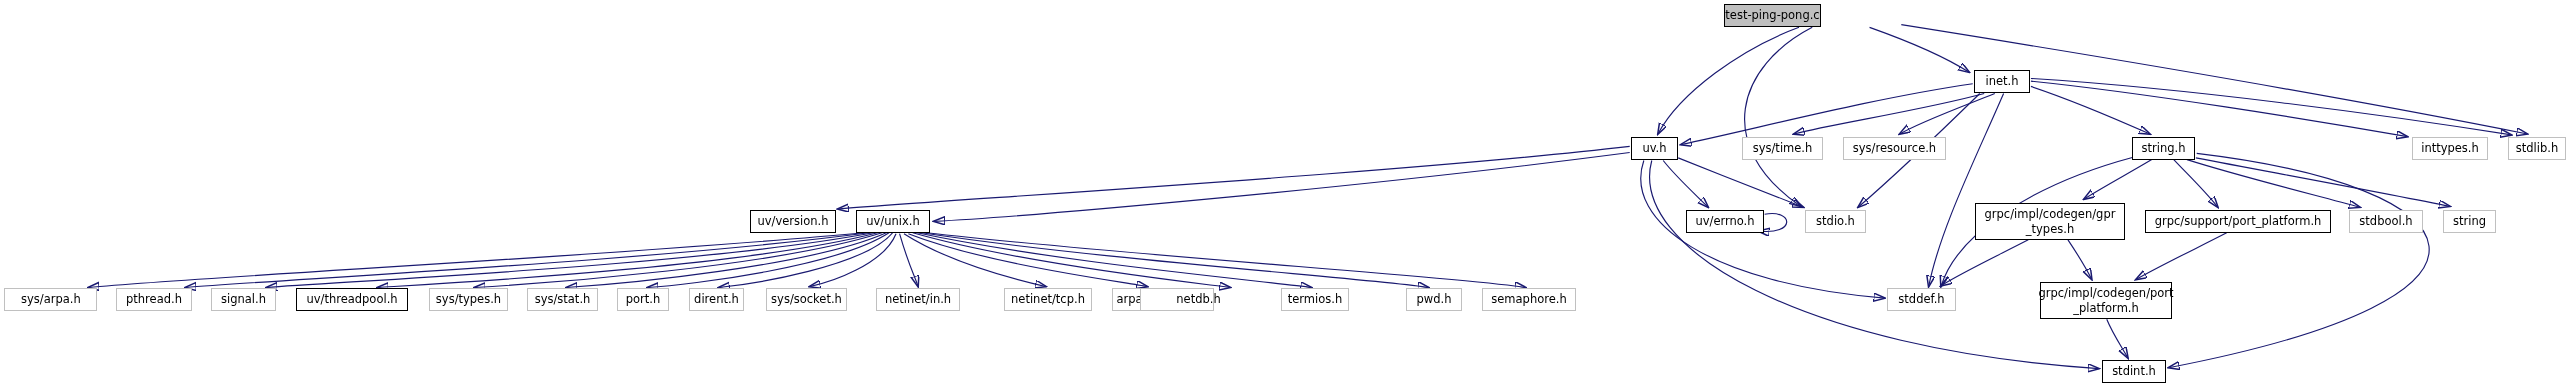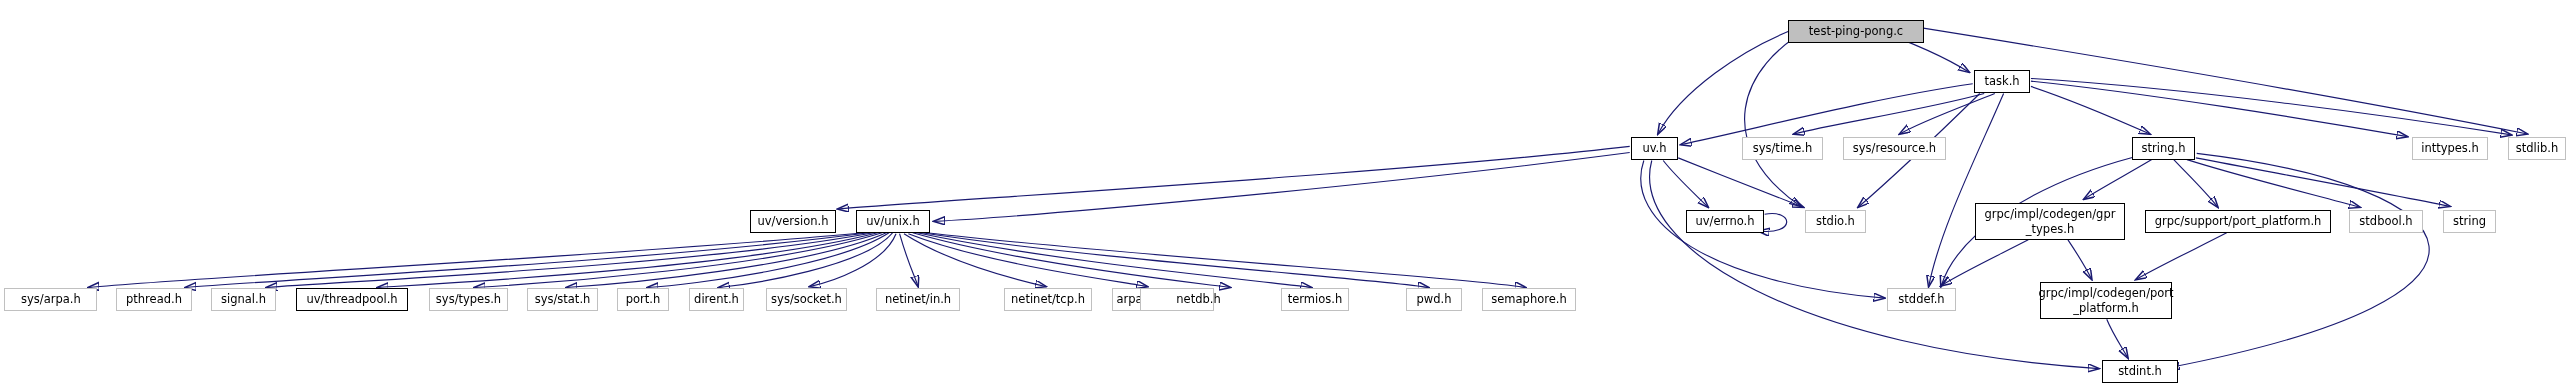--- a/index.html
+++ b/index.html
@@ -67,41 +67,41 @@
     <path marker-end="url(#arrow)" d="M2465,181 C2480,197 2500,216 2515,235"></path>
     <path marker-end="url(#arrow)" d="M2480,181 C2540,200 2625,221 2676,235"></path>
     <path marker-end="url(#arrow)" d="M2490,179 C2590,198 2715,221 2778,234"></path>
     <path marker-end="url(#arrow)" d="M2491,174 C2810,212 2885,335 2459,417"></path>
     <path marker-end="url(#arrow)" d="M2300,272 C2265,290 2227,308 2201,324"></path>
     <path marker-end="url(#arrow)" d="M2345,272 C2355,287 2365,303 2372,317"></path>
     <path marker-end="url(#arrow)" d="M2525,264 C2490,282 2452,300 2422,317"></path>
     <path marker-end="url(#arrow)" d="M2389,362 C2395,377 2405,392 2413,406"></path>
   </svg>
 
-  <div class="node root" style="left:1788px;top:4.4px;width:136px;margin-top:16px;">test-ping-pong.c</div>
-  <div class="node doc" style="left:1974px;top:70px;width:56px;">task.h</div>
+  <div class="node root" style="left:1724px;top:4.4px;width:97px;">test-ping-pong.c</div>
+  <div class="node doc" style="left:1974px;top:70px;width:56px;">inet.h</div>
   <div class="node doc" style="left:1631px;top:137px;width:47px;">uv.h</div>
   <div class="node ext" style="left:1742px;top:137px;width:81px;">sys/time.h</div>
   <div class="node ext" style="left:1843px;top:137px;width:103px;">sys/resource.h</div>
   <div class="node doc" style="left:2132px;top:137px;width:63px;">string.h</div>
   <div class="node ext" style="left:2412px;top:137px;width:76px;">inttypes.h</div>
   <div class="node ext" style="left:2508px;top:137px;width:58px;">stdlib.h</div>
   <div class="node doc" style="left:750px;top:210px;width:86px;">uv/version.h</div>
   <div class="node doc" style="left:856px;top:210px;width:74px;">uv/unix.h</div>
   <div class="node doc" style="left:1686px;top:210px;width:78px;">uv/errno.h</div>
   <div class="node ext" style="left:1805px;top:210px;width:61px;">stdio.h</div>
   <div class="node doc" style="left:2145px;top:210px;width:186px;">grpc/support/port_platform.h</div>
   <div class="node doc tall" style="left:1975px;top:203px;width:150px;">grpc/impl/codegen/gpr
 _types.h</div>
   <div class="node ext" style="left:2349px;top:210px;width:74px;">stdbool.h</div>
   <div class="node ext" style="left:2443px;top:210px;width:53px;">string</div>
   <div class="node ext" style="left:1887px;top:288px;width:69px;">stddef.h</div>
   <div class="node doc tall" style="left:2040px;top:282px;width:132px;">grpc/impl/codegen/port
 _platform.h</div>
-  <div class="node doc" style="left:2102px;top:360px;width:76px;">stdint.h</div>
+  <div class="node doc" style="left:2102px;top:360px;width:64px;">stdint.h</div>
   <div class="node ext" style="left:4.4px;top:288px;width:93px;">sys/arpa.h</div>
   <div class="node ext" style="left:116px;top:288px;width:76px;">pthread.h</div>
   <div class="node ext" style="left:211px;top:288px;width:65px;">signal.h</div>
   <div class="node doc" style="left:296px;top:288px;width:112px;">uv/threadpool.h</div>
   <div class="node ext" style="left:429px;top:288px;width:79px;">sys/types.h</div>
   <div class="node ext" style="left:527px;top:288px;width:71px;">sys/stat.h</div>
   <div class="node ext" style="left:617px;top:288px;width:52px;">port.h</div>
   <div class="node ext" style="left:689px;top:288px;width:55px;">dirent.h</div>
   <div class="node ext" style="left:766px;top:288px;width:81px;">sys/socket.h</div>
   <div class="node ext" style="left:876px;top:288px;width:84px;">netinet/in.h</div>

